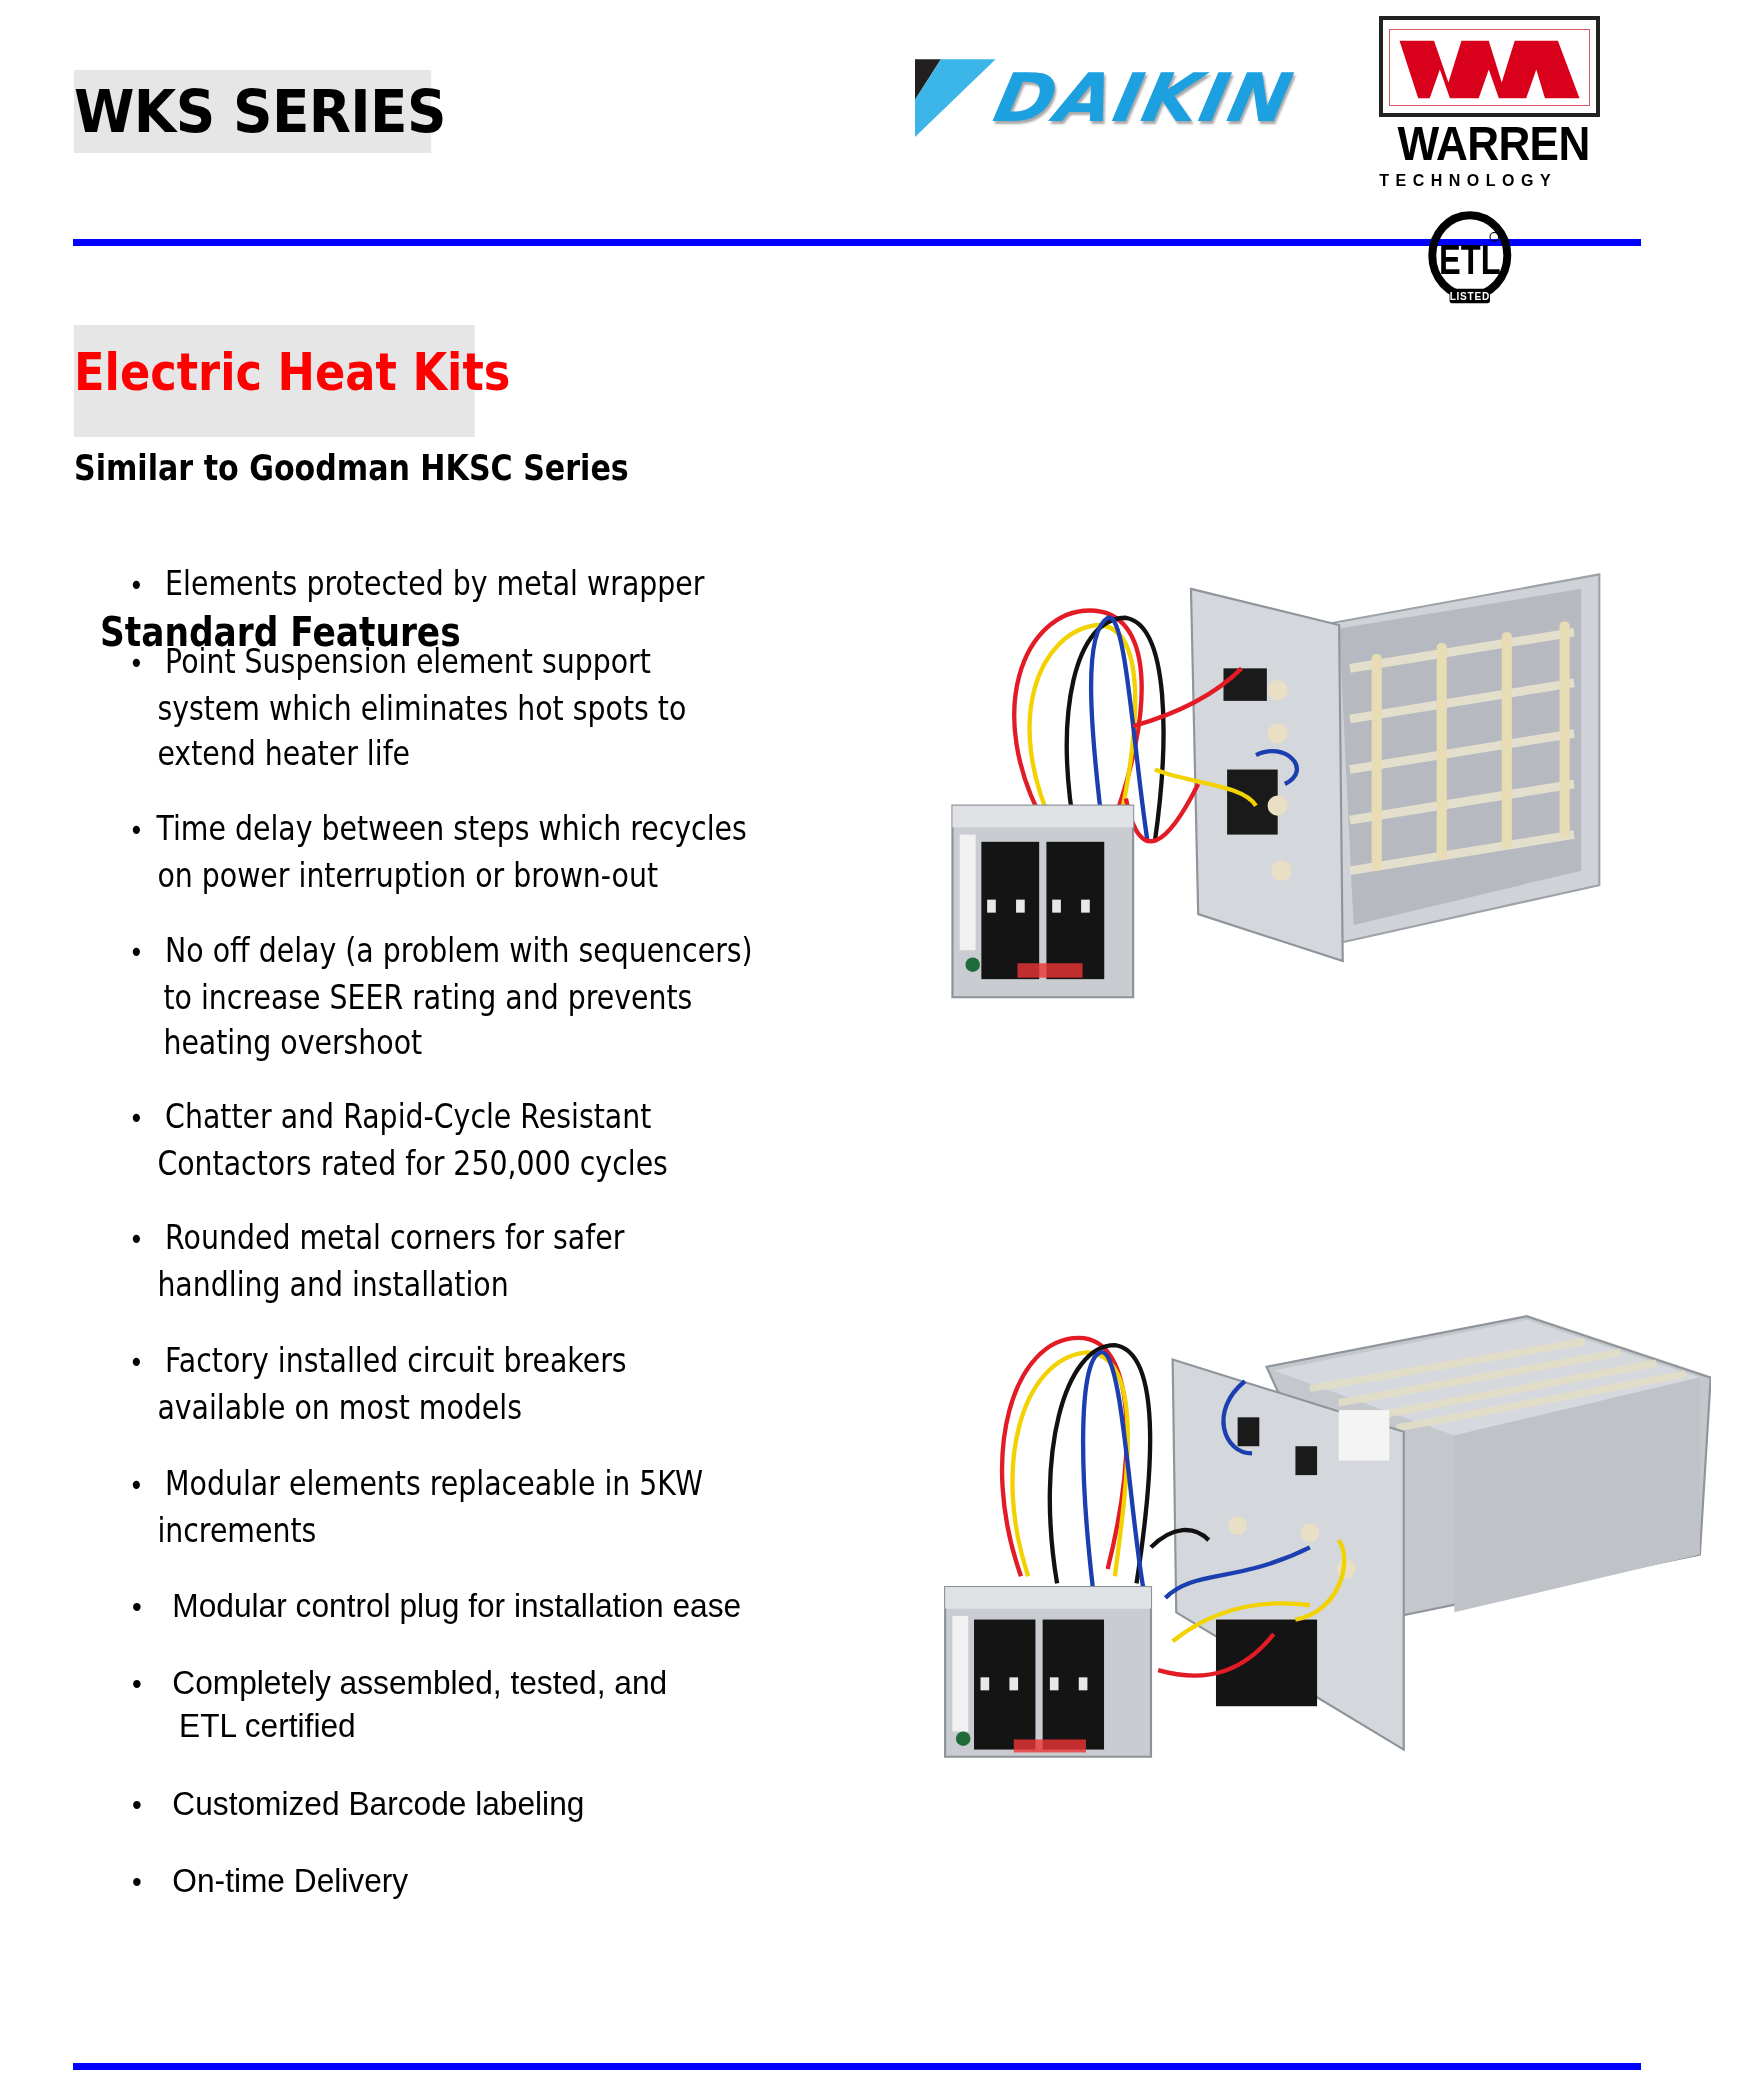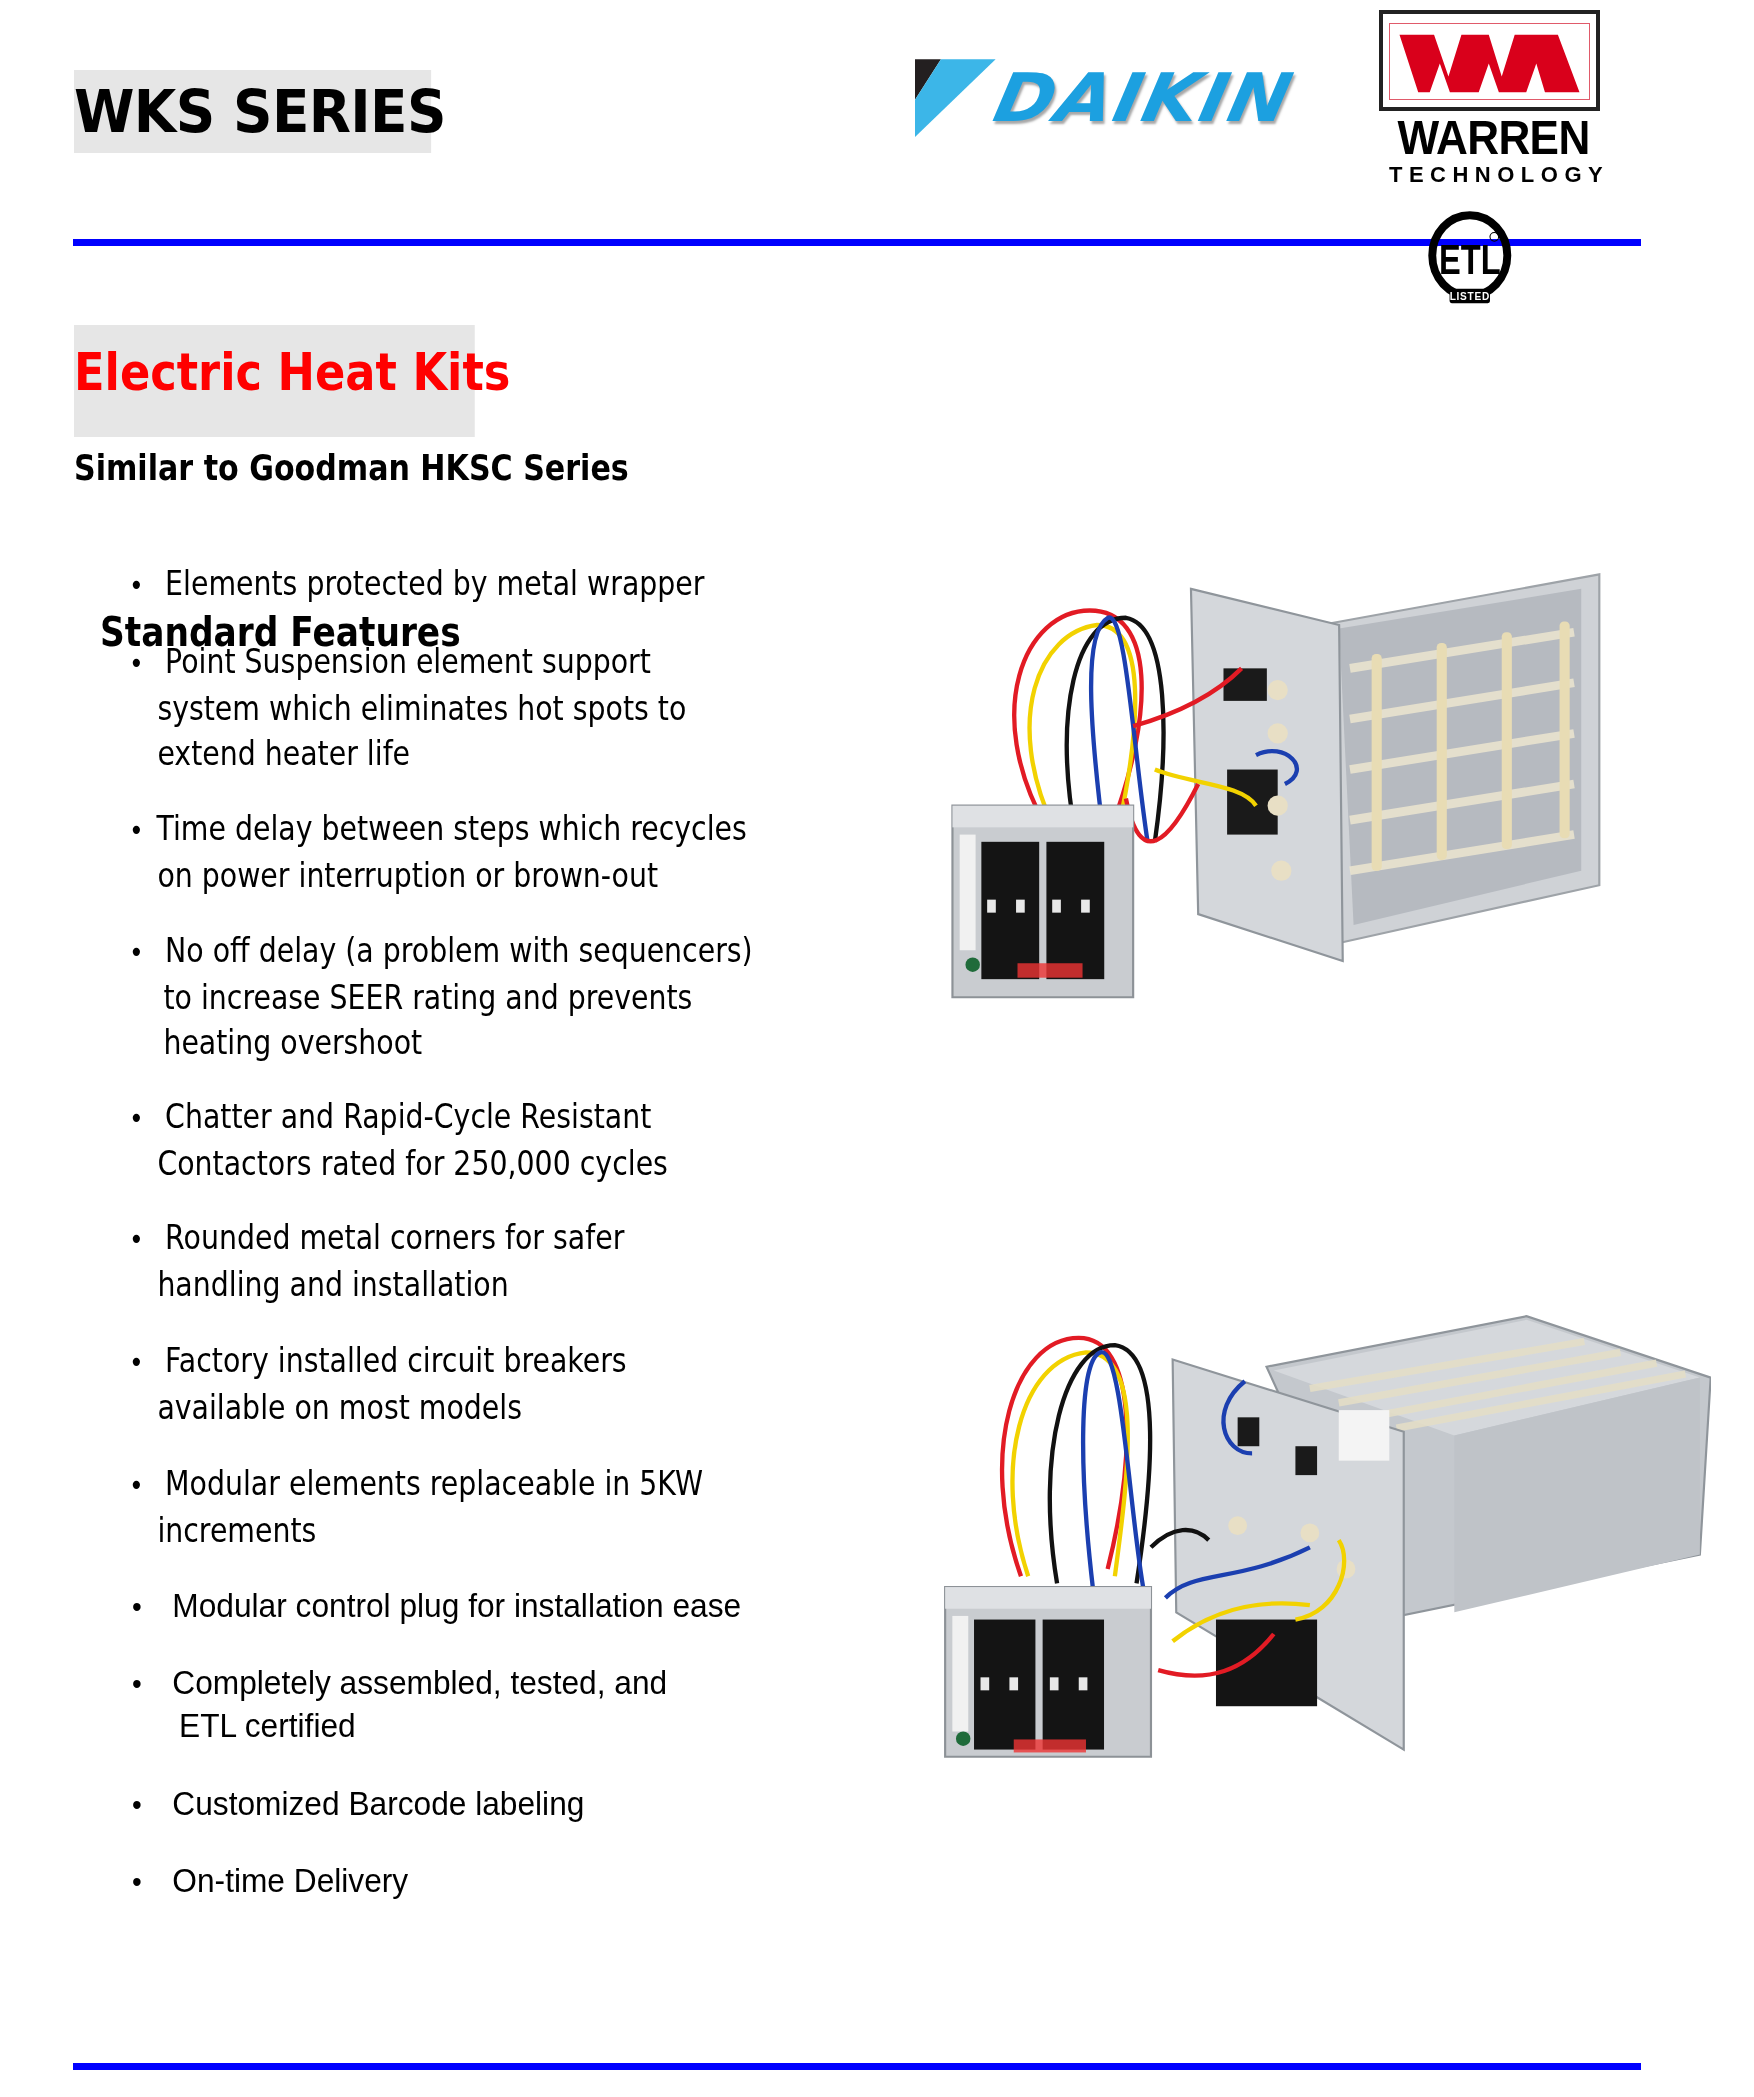--- a/index.html
+++ b/index.html
@@ -17,30 +17,30 @@
     .rule.bottom { top: 2063px; }
 
     
     .daikin { left: 915px; top: 55px; width: 419px; height: 85px; }
     .daikin-text { position: absolute; left: 81px; top: 2.9px; font-family: "DejaVu Sans", sans-serif;
       font-weight: bold; font-style: italic; font-size: 67px; line-height: 80px; color: #1ca0e0;
       letter-spacing: 1.4px; text-shadow: 2.2px 2.9px 2.2px rgba(0,0,0,0.35);
       transform: skewX(-12deg) scaleX(1.08); transform-origin: left center; white-space: nowrap; }
 
     
-    .warren { left: 1372px; top: 3px; width: 243px; height: 181px; }
+    .warren { left: 1372px; top: 9px; width: 243px; height: 181px; }
     .warren-box { position: absolute; left: 7.2px; top: 7.2px; width: 221px; height: 101px;
       border: 4.3px solid #222; box-sizing: border-box; background: #fff; }
     .warren-inner { position: absolute; left: 5.8px; top: 8.7px; right: 5.8px; bottom: 7.2px;
       border: 1.4px solid #e05a6a; }
     .warren-name { position: absolute; left: 5.8px; top: 110px; width: 231px; text-align: center;
       font-family: "Liberation Sans", sans-serif; font-weight: bold; font-size: 49px; line-height: 49px;
       transform: scaleX(0.9); transform-origin: center; letter-spacing: -0.7px; }
-    .warren-sub { position: absolute; left: 7.2px; top: 161px; width: 230px; text-align: right;
-      font-family: "Liberation Sans", sans-serif; font-weight: bold; font-size: 22px; line-height: 22px;
+    .warren-sub { position: absolute; left: 7.2px; top: 161px; width: 230px; text-align: left;
+      font-family: "Liberation Sans", sans-serif; font-weight: bold; font-size: 16px; line-height: 22px;
       letter-spacing: 6.5px; }
 
     
     .etl { left: 1419px; top: 208px; width: 116px; height: 101px; }
 
     
     .heat-title { left: 74px; top: 325px; width: 466px; height: 112px; background: #e6e6e6;
       color: #ff0000; font-family: "DejaVu Sans", sans-serif; font-weight: bold; font-size: 52px;
       line-height: 80px; padding-top: 7.2px; box-sizing: border-box; white-space: nowrap;
       transform: scaleX(0.86); transform-origin: left center; }

